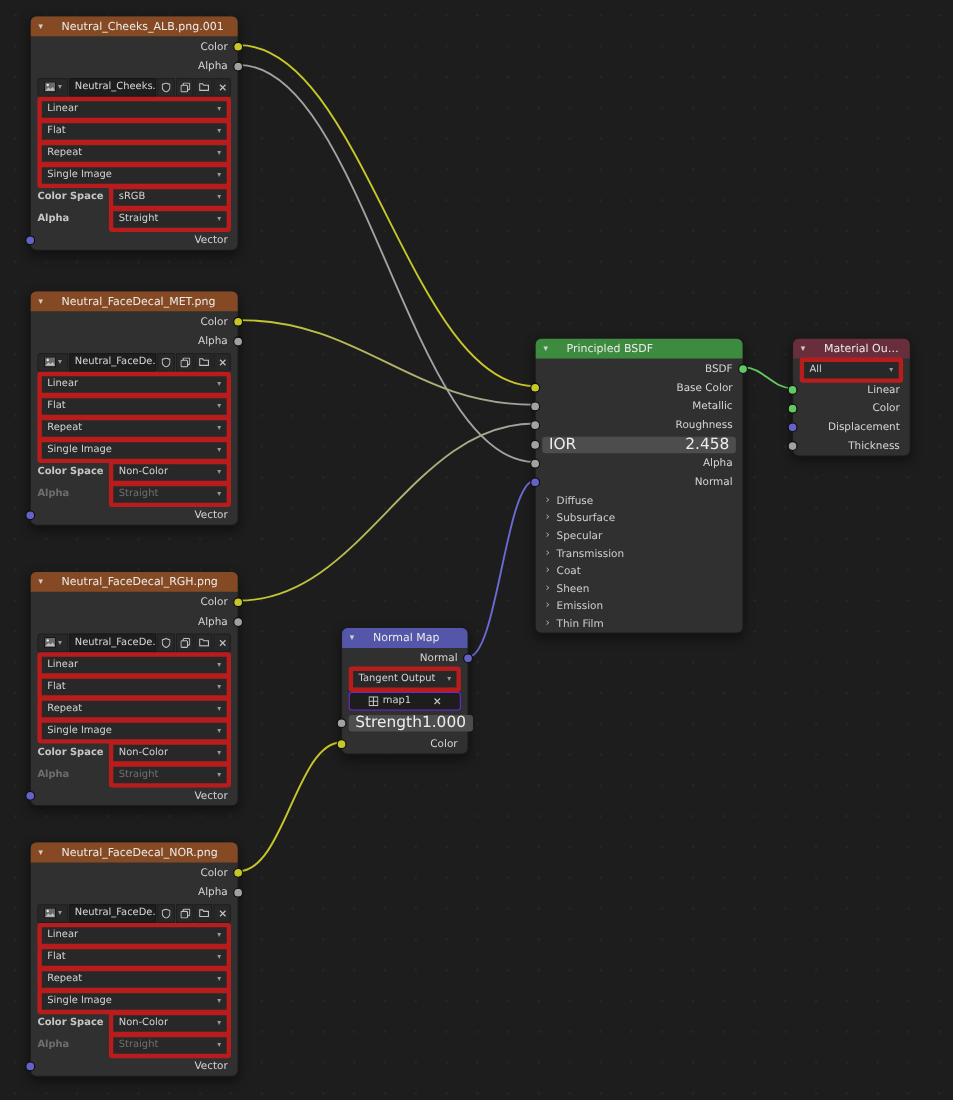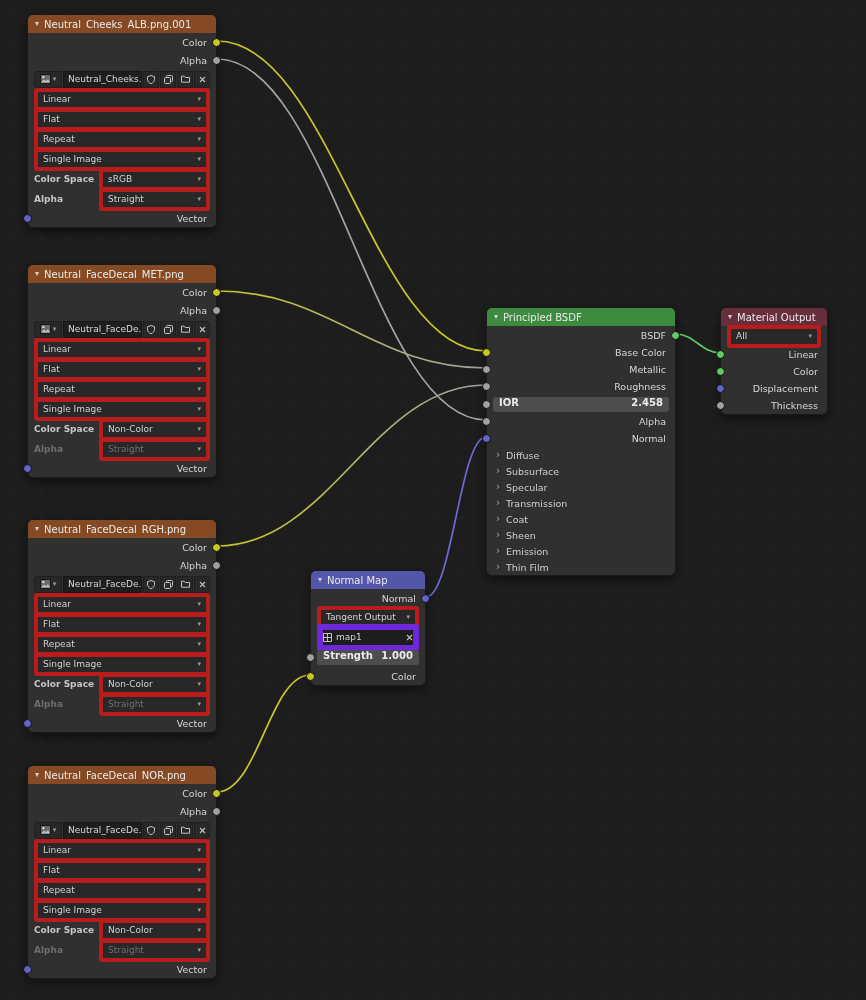--- a/index.html
+++ b/index.html
@@ -17,42 +17,42 @@
     border-radius:6px;box-shadow:0 4px 10px rgba(0,0,0,.45);
     color:#d6d6d6;font-size:9.5px;box-sizing:border-box;
   }
   .hdr{height:18px;display:flex;align-items:center;gap:5px;padding:0 7px;
     border-radius:5px 5px 0 0;color:#eaeaea;font-size:10px;}
   .hdr-tex{background:#854a23;}
   .hdr-shd{background:#3c8b3e;}
   .hdr-out{background:#692e3c;}
   .hdr-vec{background:#5456aa;}
   .chev{font-size:8px;color:#e6e6e6;opacity:.85;line-height:1;}
-  .ttl{white-space:nowrap;overflow:hidden;text-overflow:ellipsis;}
+  .ttl{white-space:nowrap;overflow:hidden;text-overflow:ellipsis;margin-left:12px;}
   .row{position:relative;display:flex;align-items:center;box-sizing:border-box;}
   .row.out{justify-content:flex-end;padding:0 9px;}
   .row.in{justify-content:flex-end;padding:0 9px;}
   .row.widget{padding:0 6px;gap:1px;}
   .r18{height:18px}.r17{height:17px}.r20{height:20px}
   .sock{position:absolute;top:50%;width:9px;height:9px;margin-top:-4.5px;
     border-radius:50%;border:1px solid #0c0c0c;box-sizing:border-box;z-index:4;}
   .sock.o{right:-5px;} .sock.i{left:-5px;}
   .sk-col{background:#c7c729}.sk-val{background:#a1a1a1}
   .sk-vec{background:#6363c7}.sk-shd{background:#63c763}
   .select{flex:1;height:15px;background:#282828;border:4px solid #b91c1c;border-radius:3px;
     display:flex;align-items:center;padding:0 5px;color:#d3d3d3;font-size:9px;min-width:0;}
   .select .cv{margin-left:auto;font-size:7px;color:#9a9a9a;}
   .plabel{width:64px;flex:none;font-size:9px;color:#c6c6c6;font-weight:bold;}
   .disabled .plabel{color:#6e6e6e;}
   .disabled .select{color:#707070;}
   .slider{flex:1;height:15px;background:#4d4d4d;border-radius:3px;display:flex;
-    align-items:flex-start;padding:0 6px;font-size:10px;color:#ececec;font-weight:bold;}
+    align-items:flex-end;padding:0 6px;font-size:14px;color:#ececec;}
   .slider .val{margin-left:auto;}
-  .field{flex:1;height:15px;background:#1d1d1d;border:6px solid #6d28d9;border-radius:3px;
-    display:flex;align-items:center;gap:4px;padding:0 0;font-size:9px;color:#d6d6d6;min-width:0;justify-content:center;}
+  .field{flex:1;height:15px;background:#1d1d1d;border:1px solid #6d28d9;border-radius:3px;
+    display:flex;align-items:center;gap:4px;padding:0 17px;font-size:9px;color:#d6d6d6;min-width:0;justify-content:center;}
   .field .xr{margin-left:auto;display:flex;align-items:center;}
   .imgbtn{flex:none;width:26px;height:15px;background:#282828;border:1px solid #1f1f1f;
     border-radius:3px 0 0 3px;display:flex;align-items:center;justify-content:center;gap:2px;}
   .imgbtn .cv{font-size:7px;color:#9a9a9a;}
   .namefield{flex:1;height:15px;background:#1e1e1e;border:1px solid #171717;display:flex;
     align-items:center;padding:0 4px;font-size:9px;color:#d8d8d8;white-space:nowrap;
     overflow:hidden;min-width:0;}
   .ibtn{flex:none;width:14px;height:15px;background:#282828;border:1px solid #1f1f1f;
     display:flex;align-items:center;justify-content:center;}
   .ibtn.last{border-radius:0 3px 3px 0;}

